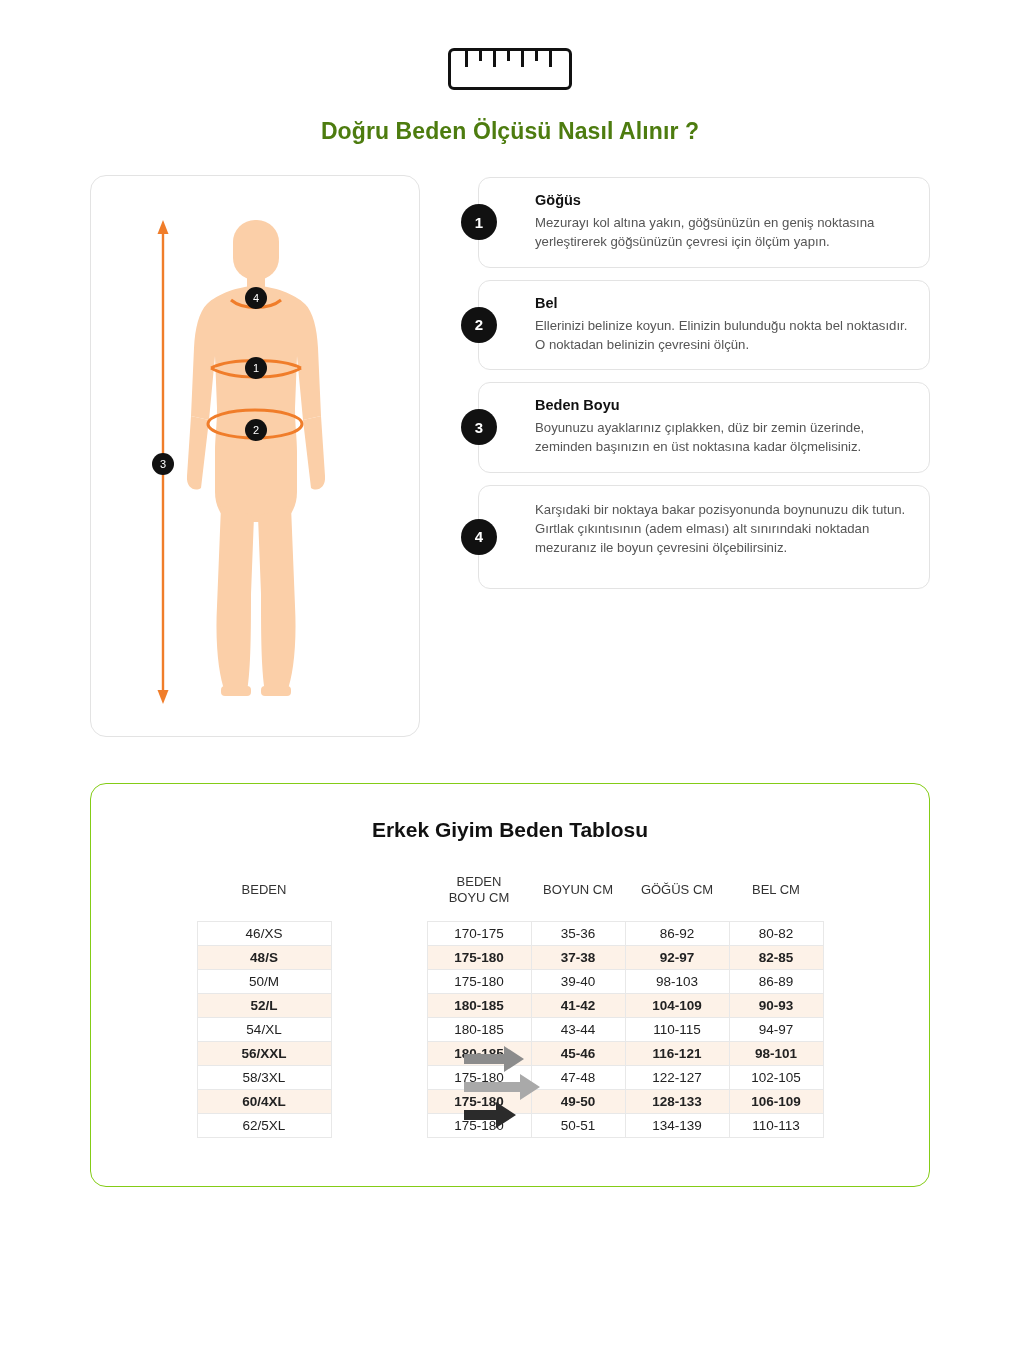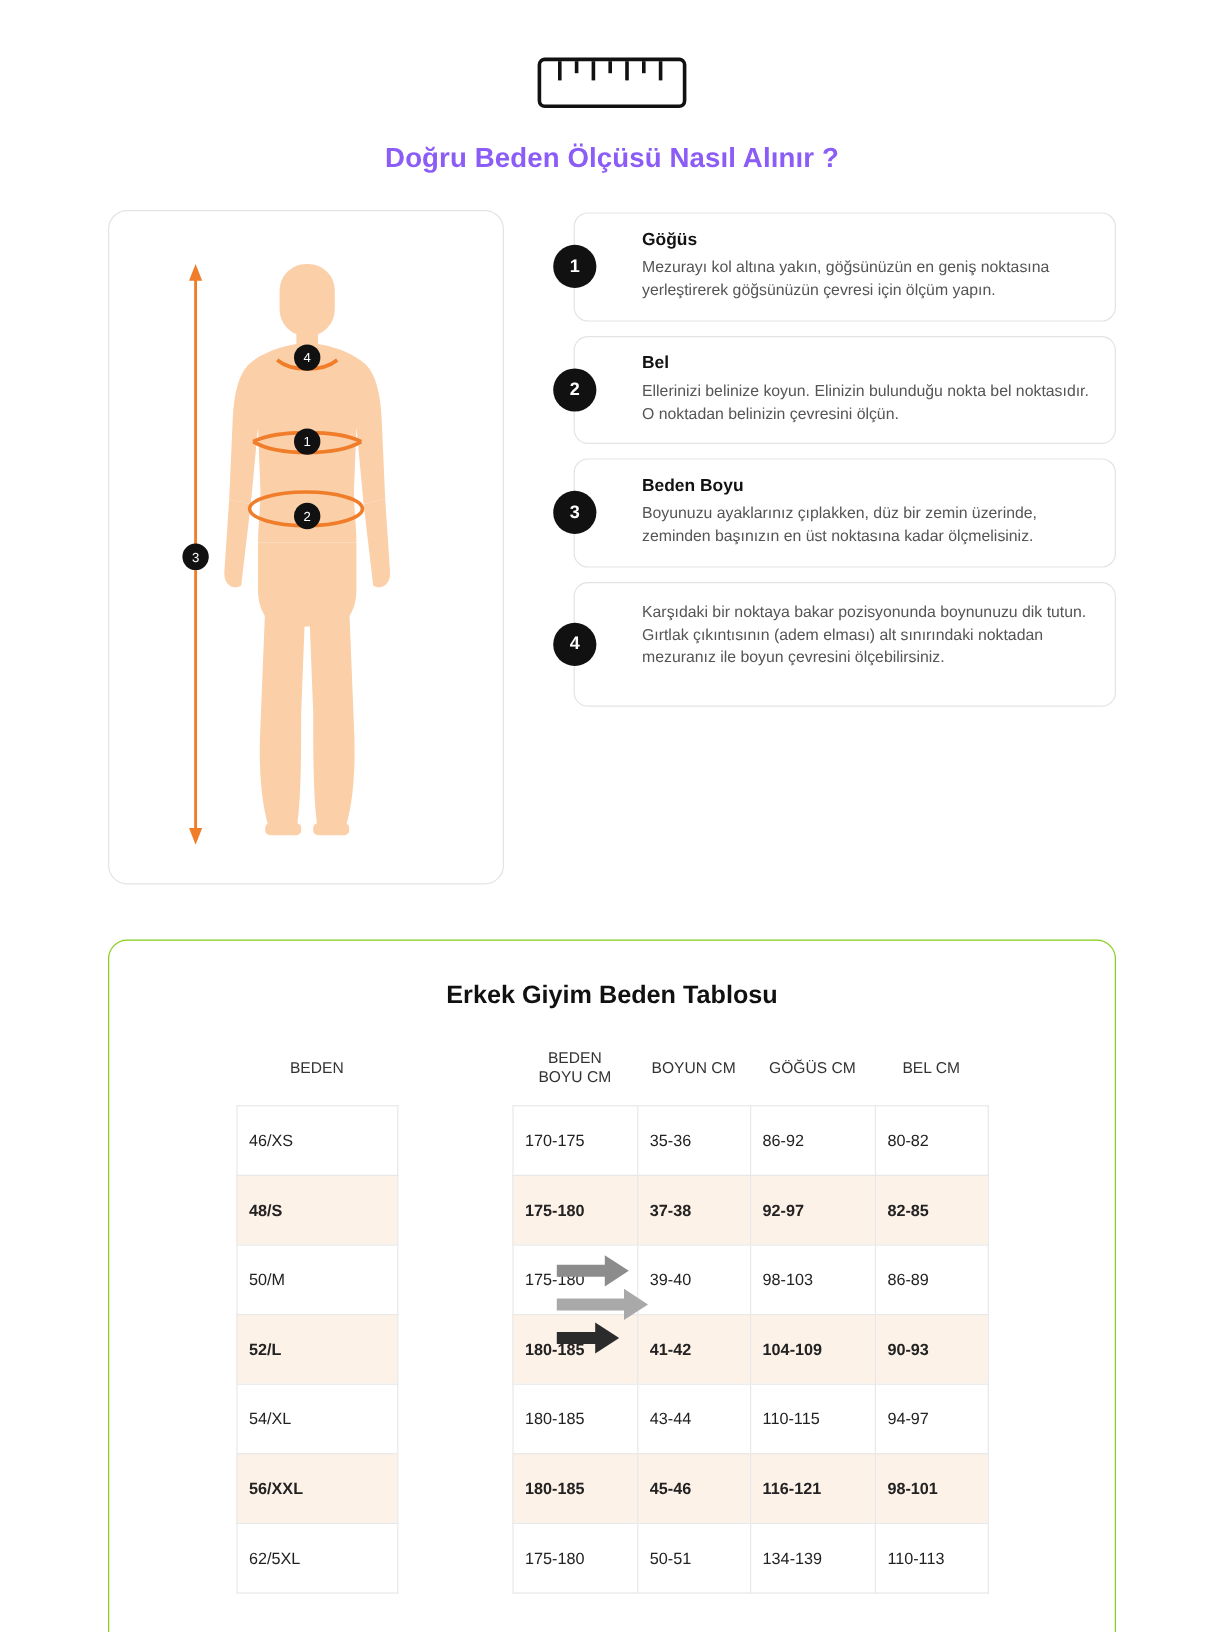--- a/index.html
+++ b/index.html
@@ -39,21 +39,21 @@
     background: #111;
   }
 
   
   .main-title {
     text-align: center;
     font-size: 23px;
     font-weight: bold;
     margin-top: 28px;
     letter-spacing: .1px;
-    color: #8b5cf6;
+    color: #4d7c0f;
   }
 
   
   .top-section {
     display: flex;
     margin: 30px 90px 0 90px;
     gap: 58px;
   }
 
   .figure-card {
@@ -138,22 +138,22 @@
     font-weight: normal;
     color: #333;
     padding: 6px 10px 14px 10px;
     text-align: center;
     vertical-align: middle;
     line-height: 1.25;
   }
   td {
     font-size: 13.5px;
     color: #222;
-    text-align: left;
-    padding: 21px 10px;
+    text-align: center;
+    padding: 4px 10px;
     border: 1px solid #e8e8e8;
     background: #fff;
   }
   tr.alt td { background: #fdf2e8; font-weight: bold; }
 
   
   .size-col { width: 134px; }
   .gap-col { width: 96px; border: none !important; background: #fff !important; }
   tr.alt td.gap-col { background: #fff !important; }
   .col-bb { width: 104px; }
@@ -354,20 +354,36 @@
         </tr>
         <tr class="alt">
           <td class="size-col">56/XXL</td>
           <td class="gap-col"></td>
           <td class="col-bb">180-185</td>
           <td class="col-by">45-46</td>
           <td class="col-gg">116-121</td>
           <td class="col-bel">98-101</td>
         </tr>
         <tr>
+          <td class="size-col">58/3XL</td>
+          <td class="gap-col"></td>
+          <td class="col-bb">175-180</td>
+          <td class="col-by">47-48</td>
+          <td class="col-gg">122-127</td>
+          <td class="col-bel">102-105</td>
+        </tr>
+        <tr class="alt">
+          <td class="size-col">60/4XL</td>
+          <td class="gap-col"></td>
+          <td class="col-bb">175-180</td>
+          <td class="col-by">49-50</td>
+          <td class="col-gg">128-133</td>
+          <td class="col-bel">106-109</td>
+        </tr>
+        <tr>
           <td class="size-col">62/5XL</td>
           <td class="gap-col"></td>
           <td class="col-bb">175-180</td>
           <td class="col-by">50-51</td>
           <td class="col-gg">134-139</td>
           <td class="col-bel">110-113</td>
         </tr>
       </tbody>
     </table>
 

